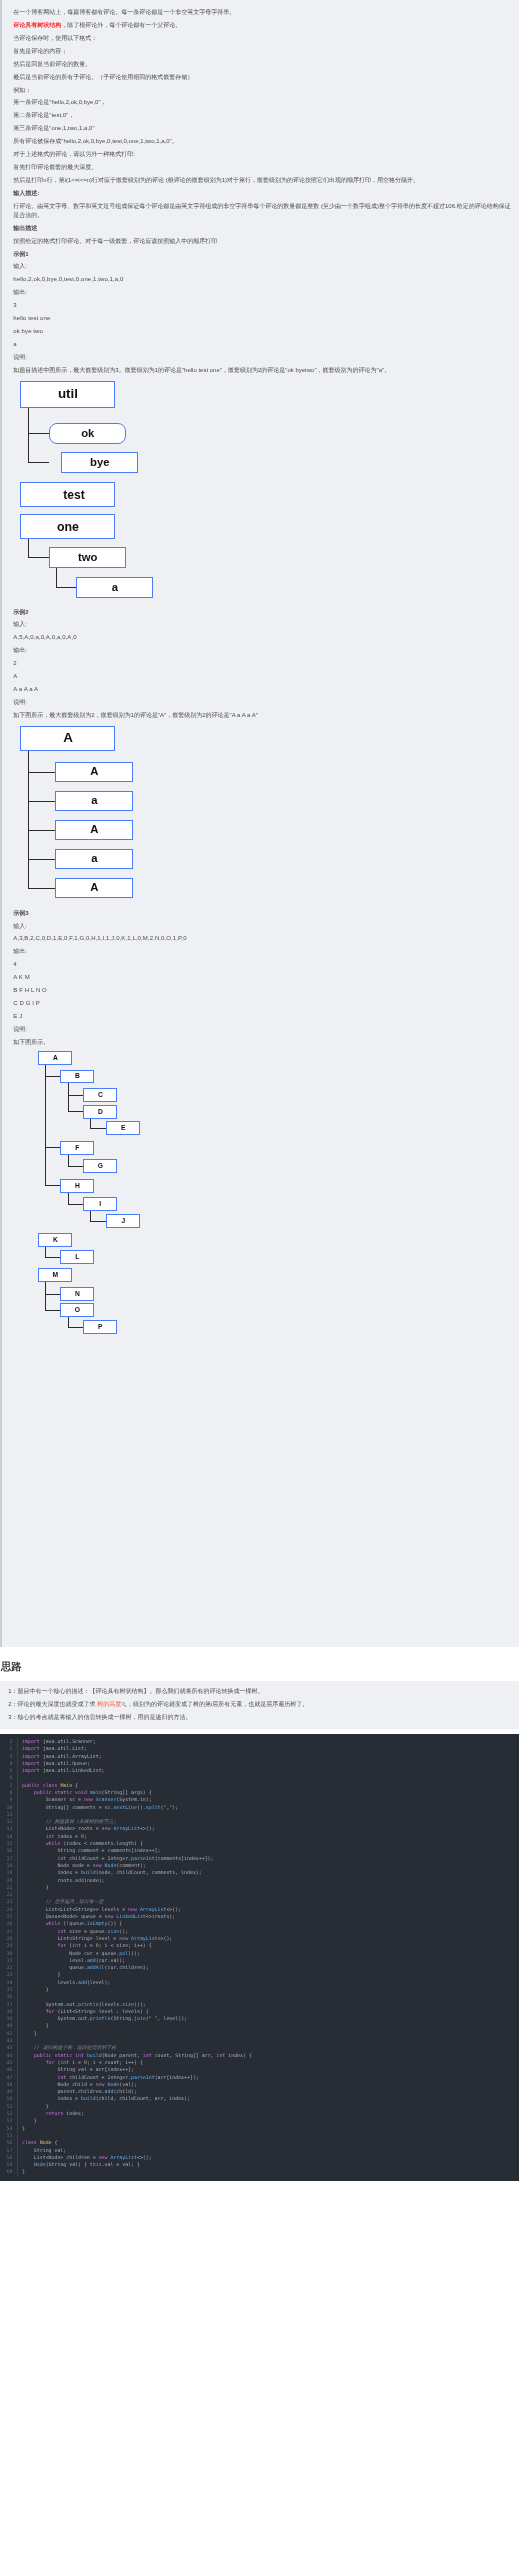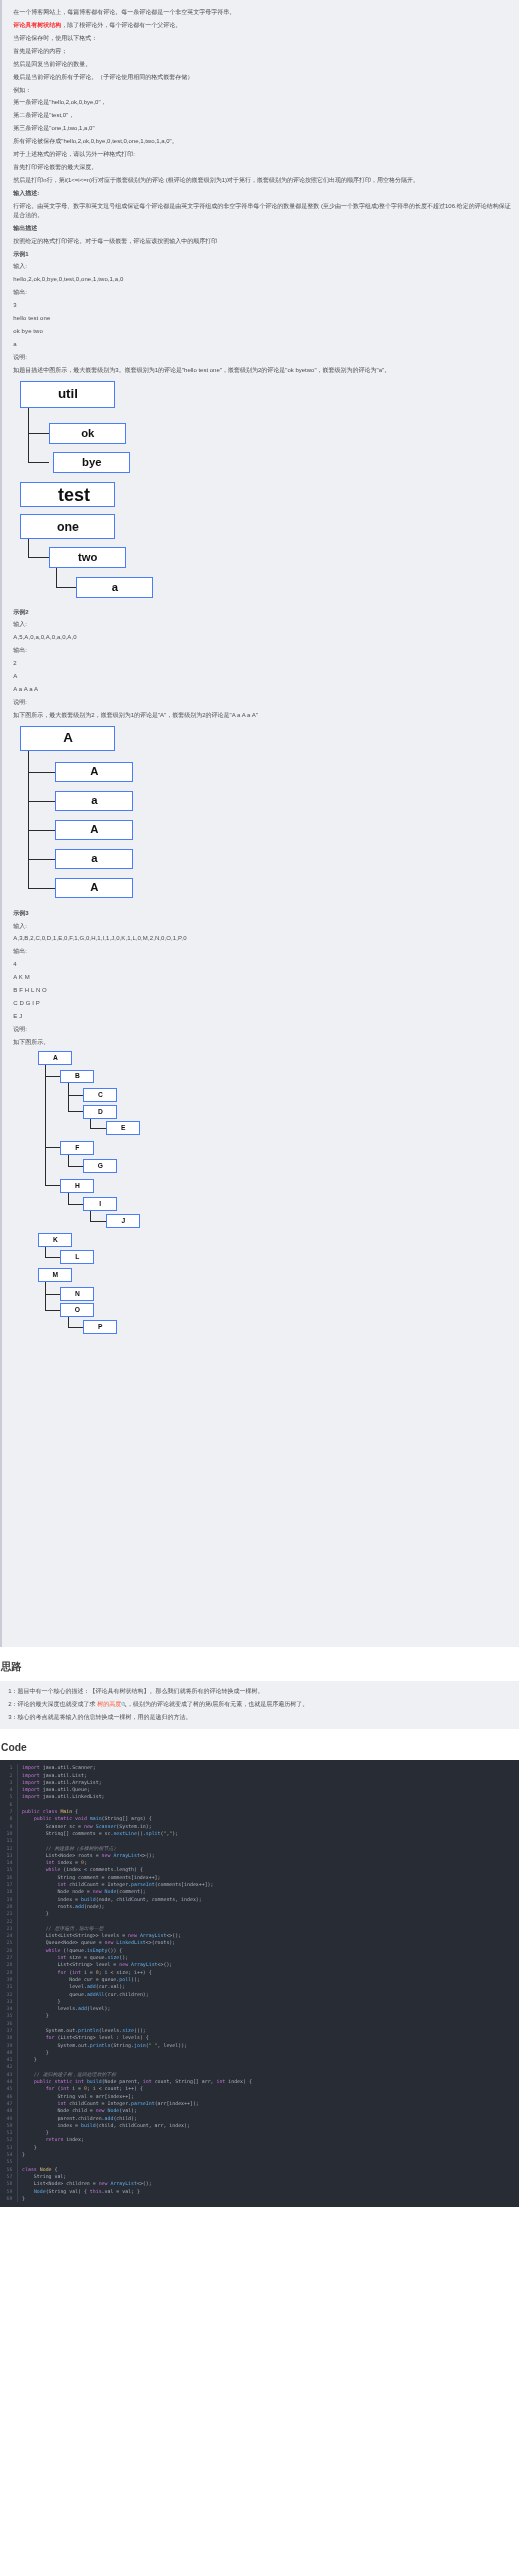--- a/index.html
+++ b/index.html
@@ -126,23 +126,23 @@
     <div class="tree" id="tree-0" style="height:227px;">
         <div class="edge v" style="left: 14.4px; top: 29px; height: 26px;"></div>
         <div class="edge h" style="left: 14.4px; top: 55px; width: 21.6px;"></div>
         <div class="edge v" style="left: 14.4px; top: 29px; height: 55px;"></div>
         <div class="edge h" style="left: 14.4px; top: 84px; width: 21.6px;"></div>
         <div class="edge v" style="left: 14.4px; top: 161px; height: 18.5px;"></div>
         <div class="edge h" style="left: 14.4px; top: 179px; width: 21.6px;"></div>
         <div class="edge v" style="left: 43px; top: 190px; height: 19.6px;"></div>
         <div class="edge h" style="left: 43px; top: 209px; width: 19.6px;"></div>
         <div class="node" style="left: 7.2px; top: 2.1px; width: 95px; height: 27px; font-size: 13.4px;">util</div>
-        <div class="node" style="left: 36px; top: 45px; width: 77px; height: 20.6px; font-size: 11.3px;">ok</div>
-        <div class="node" style="left: 40px; top: 74px; width: 77px; height: 20.6px; font-size: 11.3px;">bye</div>
-        <div class="node" style="left: 7.2px; top: 104px; width: 95px; height: 25px; font-size: 18px; padding-left: 12px;">test</div>
+        <div class="node" style="left: 36px; top: 45px; width: 77px; height: 20.6px; font-size: 11.3px; border-radius: 8px;">ok</div>
+        <div class="node" style="left: 48px; top: 74px; width: 77px; height: 20.6px; font-size: 11.3px;">bye</div>
+        <div class="node" style="left: 7.2px; top: 104px; width: 95px; height: 25px; font-size: 12px; padding-left: 12px;">test</div>
         <div class="node" style="left: 7.2px; top: 136px; width: 95px; height: 25px; font-size: 12.4px;">one</div>
         <div class="node" style="left: 36px; top: 169px; width: 77px; height: 20.6px; font-size: 11.3px;">two</div>
         <div class="node" style="left: 63px; top: 199px; width: 77px; height: 20.6px; font-size: 11.3px;">a</div>
       </div>
 
     <p class="bold">示例2</p>
     <p>输入:</p>
     <p class="mono">A,5,A,0,a,0,A,0,a,0,A,0</p>
     <p>输出:</p>
     <p class="mono">2</p>
@@ -228,21 +228,20 @@
       </div>
   </div>
 
   <h2 class="section">思路</h2>
   <div class="idea-box">
     <p>1：题目中有一个核心的描述：【评论具有树状结构】。那么我们就将所有的评论转换成一棵树。</p>
     <p><span>2：评论的最大深度也就变成了求 </span><span class="lnk"><span>树的高度</span><span class="mag">🔍</span></span><span>，级别为的评论就变成了树的第i层所有元素，也就是层序遍历树了。</span></p>
     <p>3：核心的考点就是将输入的信息转换成一棵树，用的是递归的方法。</p>
   </div>
 
-  <h2 class="section">Code</h2>
   <div class="codewrap" id="codeblock">
       <div class="codeline"><span class="ln">1</span><span class="ct"><span class="kw">import</span><span class="pn"> java.util.Scanner;</span></span></div>
       <div class="codeline"><span class="ln">2</span><span class="ct"><span class="kw">import</span><span class="pn"> java.util.List;</span></span></div>
       <div class="codeline"><span class="ln">3</span><span class="ct"><span class="kw">import</span><span class="pn"> java.util.ArrayList;</span></span></div>
       <div class="codeline"><span class="ln">4</span><span class="ct"><span class="kw">import</span><span class="pn"> java.util.Queue;</span></span></div>
       <div class="codeline"><span class="ln">5</span><span class="ct"><span class="kw">import</span><span class="pn"> java.util.LinkedList;</span></span></div>
       <div class="codeline"><span class="ln">6</span><span class="ct"> </span></div>
       <div class="codeline"><span class="ln">7</span><span class="ct"><span class="kw">public class</span><span class="typ"> Main </span><span class="pn">{</span></span></div>
       <div class="codeline"><span class="ln">8</span><span class="ct"><span class="pn">    </span><span class="kw">public static void</span><span class="pn"> </span><span class="fn">main</span><span class="pn">(String[] args) {</span></span></div>
       <div class="codeline"><span class="ln">9</span><span class="ct"><span class="pn">        Scanner sc = </span><span class="kw">new</span><span class="pn"> </span><span class="fn">Scanner</span><span class="pn">(System.in);</span></span></div>

